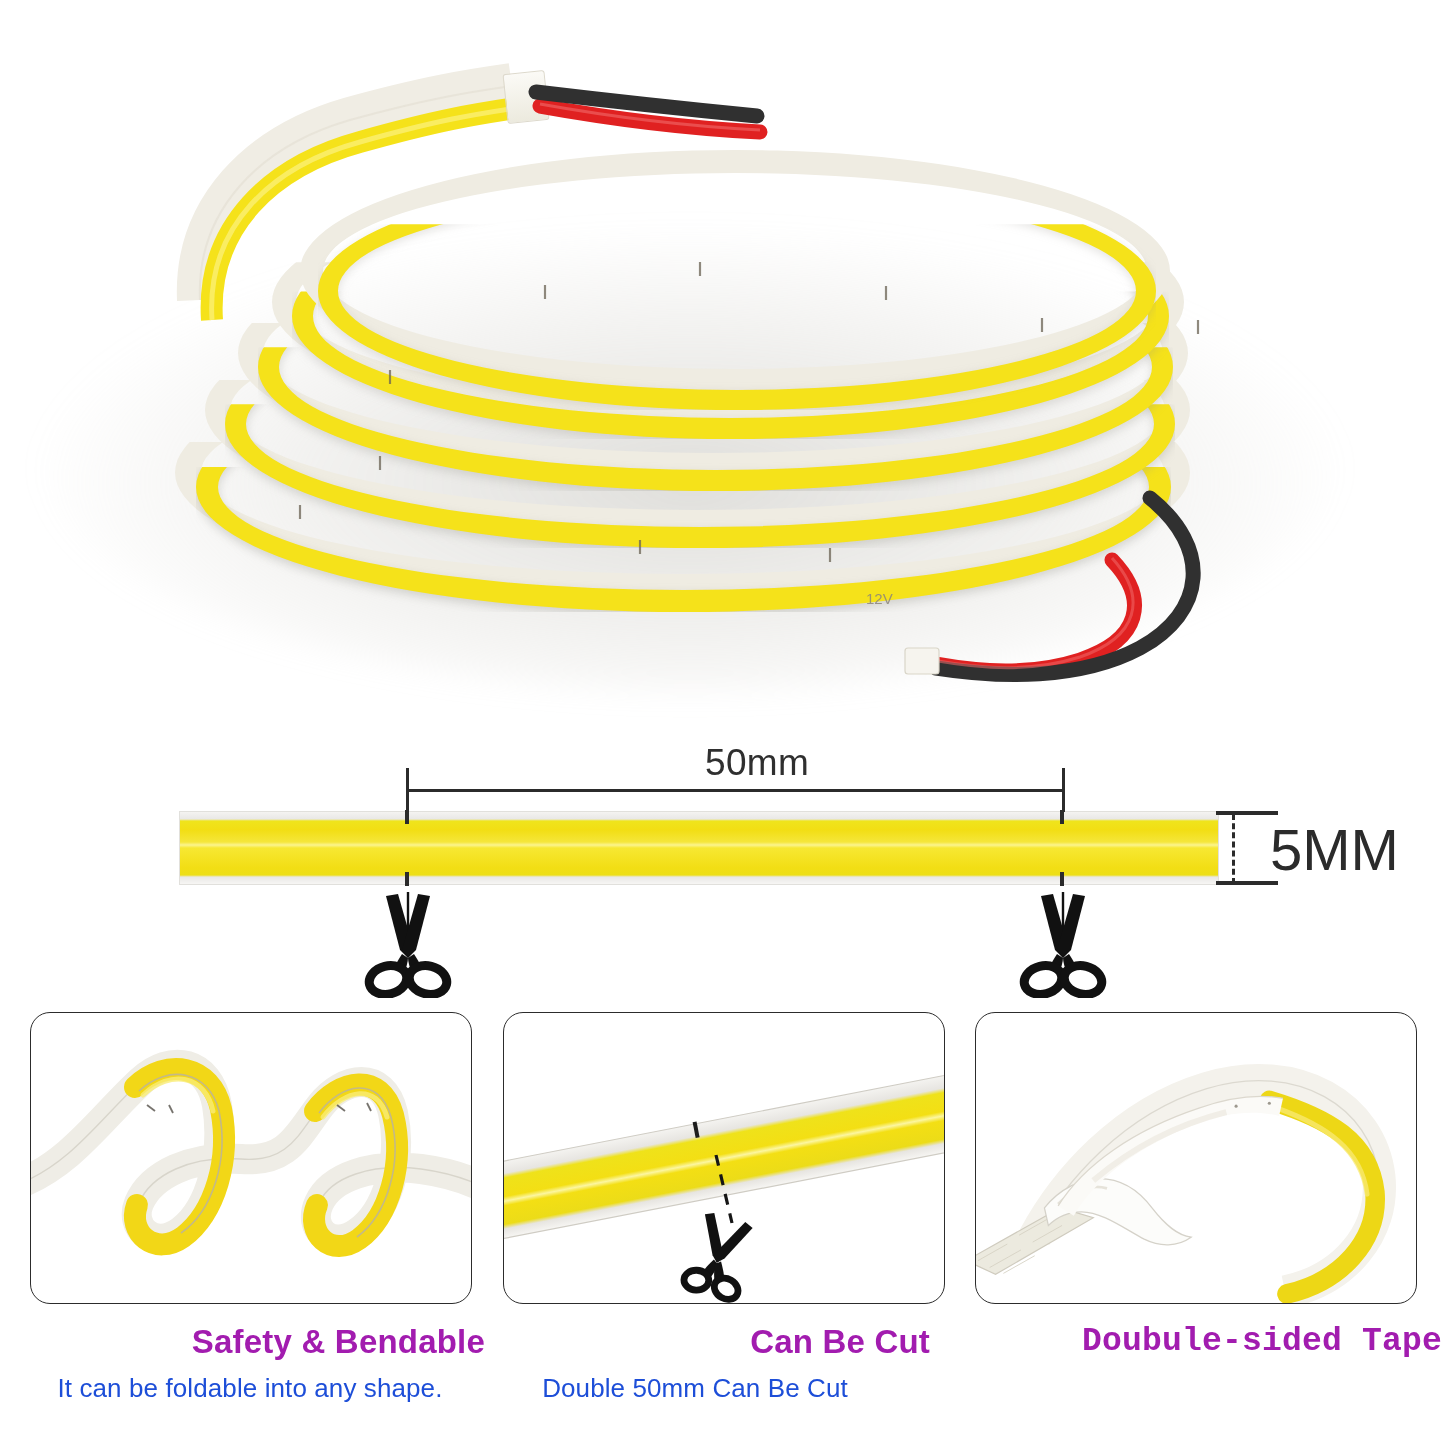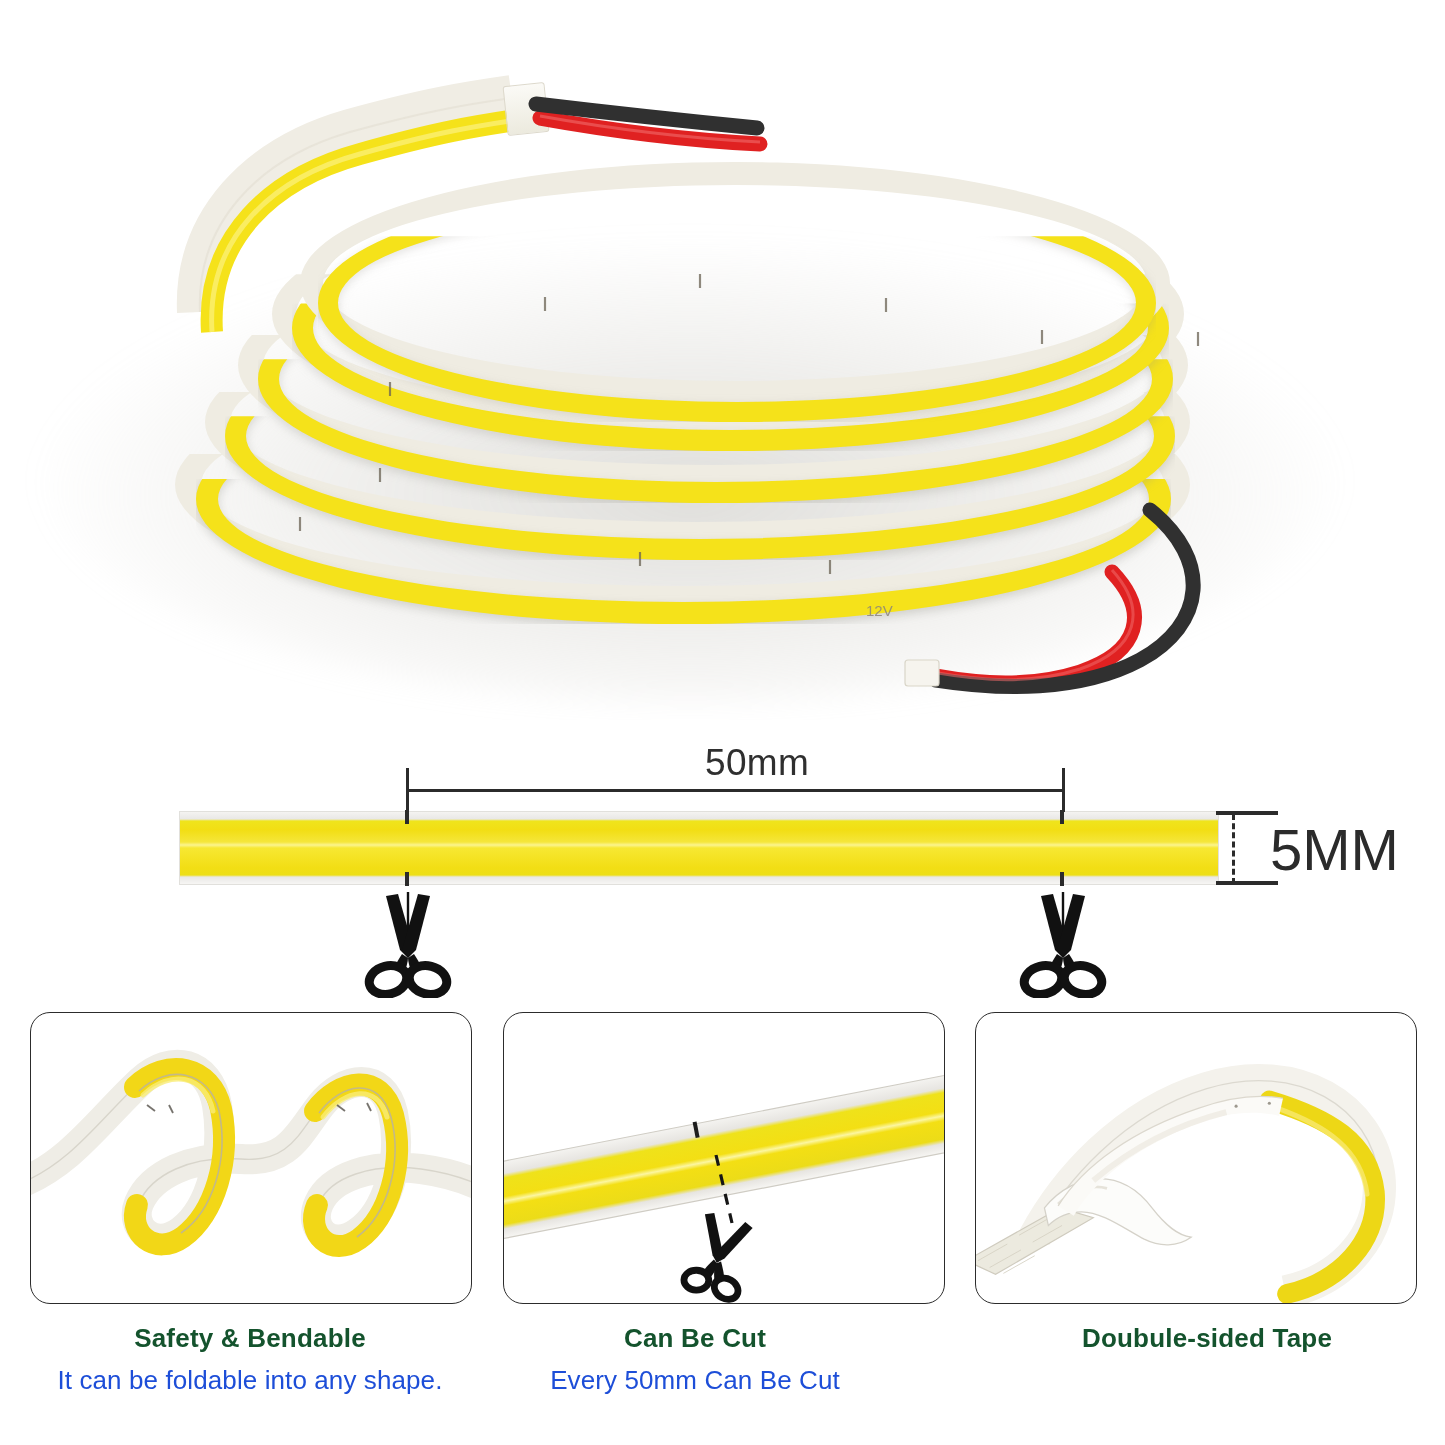--- a/index.html
+++ b/index.html
@@ -6,21 +6,21 @@
   body{
     width:1445px;height:1445px;
     font-family:"Liberation Sans", sans-serif;
     -webkit-font-smoothing:antialiased;
     overflow:hidden;
   }
   .page{position:relative;width:1445px;height:1445px;background:#fff;}
 
   
   .hero{position:absolute;left:0;top:0;width:1445px;height:720px;overflow:hidden;background:#fff;}
-  .hero-stage{position:absolute;left:0;top:12px;width:1445px;height:720px;}
+  .hero-stage{position:absolute;left:0;top:0;width:1445px;height:720px;}
   .hero-shadow{
     position:absolute;left:40px;top:230px;width:1300px;height:460px;
     border-radius:50%;
     background:radial-gradient(ellipse at 50% 55%, rgba(180,178,170,.42) 0%, rgba(205,203,196,.26) 42%, rgba(255,255,255,0) 72%);
     filter:blur(14px);
   }
   
   .loop{position:absolute;border-style:solid;border-radius:50%;box-sizing:border-box;}
   .loop-white{border-color:#efece2;}
   .loop-yellow{border-color:#f5e21a;}
@@ -59,22 +59,22 @@
   .panels{position:absolute;left:0;top:1012px;width:1445px;height:300px;}
   .panel{
     position:absolute;top:0;width:440px;height:290px;
     border:1.6px solid #2c2c2c;border-radius:20px;background:#fff;overflow:hidden;
   }
   .panel-inner{position:absolute;left:0;top:0;width:100%;height:100%;}
 
   .captions{position:absolute;left:0;top:1325px;width:1445px;height:120px;}
   .caption{position:absolute;top:0;width:470px;text-align:center;}
   .cap-title{
-    font-size:26px;font-weight:bold;color:#14532d;letter-spacing:.2px;
-    line-height:1.05;margin:0;white-space:nowrap;
+    font-size:33px;font-weight:bold;color:#a21caf;letter-spacing:.2px;
+    line-height:1.05;margin:0;white-space:nowrap;text-align:right;
   }
   .cap-sub{
     font-size:26px;color:#1d4ed8;margin:14px 0 0 0;line-height:1.1;
     white-space:nowrap;letter-spacing:.1px;
   }
 </style>
 </head>
 <body>
 
 <div class="page">
@@ -322,21 +322,21 @@
 
   <div class="captions">
 
     <div class="caption" style="left:15px;">
       <p class="cap-title">Safety &amp; Bendable</p>
       <p class="cap-sub">It can be foldable into any shape.</p>
     </div>
 
     <div class="caption" style="left:460px;">
       <p class="cap-title">Can Be Cut</p>
-      <p class="cap-sub">Every 50mm Can Be Cut</p>
-    </div>
-
-    <div class="caption" style="left:972px;">
+      <p class="cap-sub">Double 50mm Can Be Cut</p>
+    </div>
+
+    <div class="caption" style="left:972px;font-family:Liberation Mono, monospace;">
       <p class="cap-title">Doubule-sided Tape</p>
     </div>
   </div>
 
 </div>
 
 </body></html>

